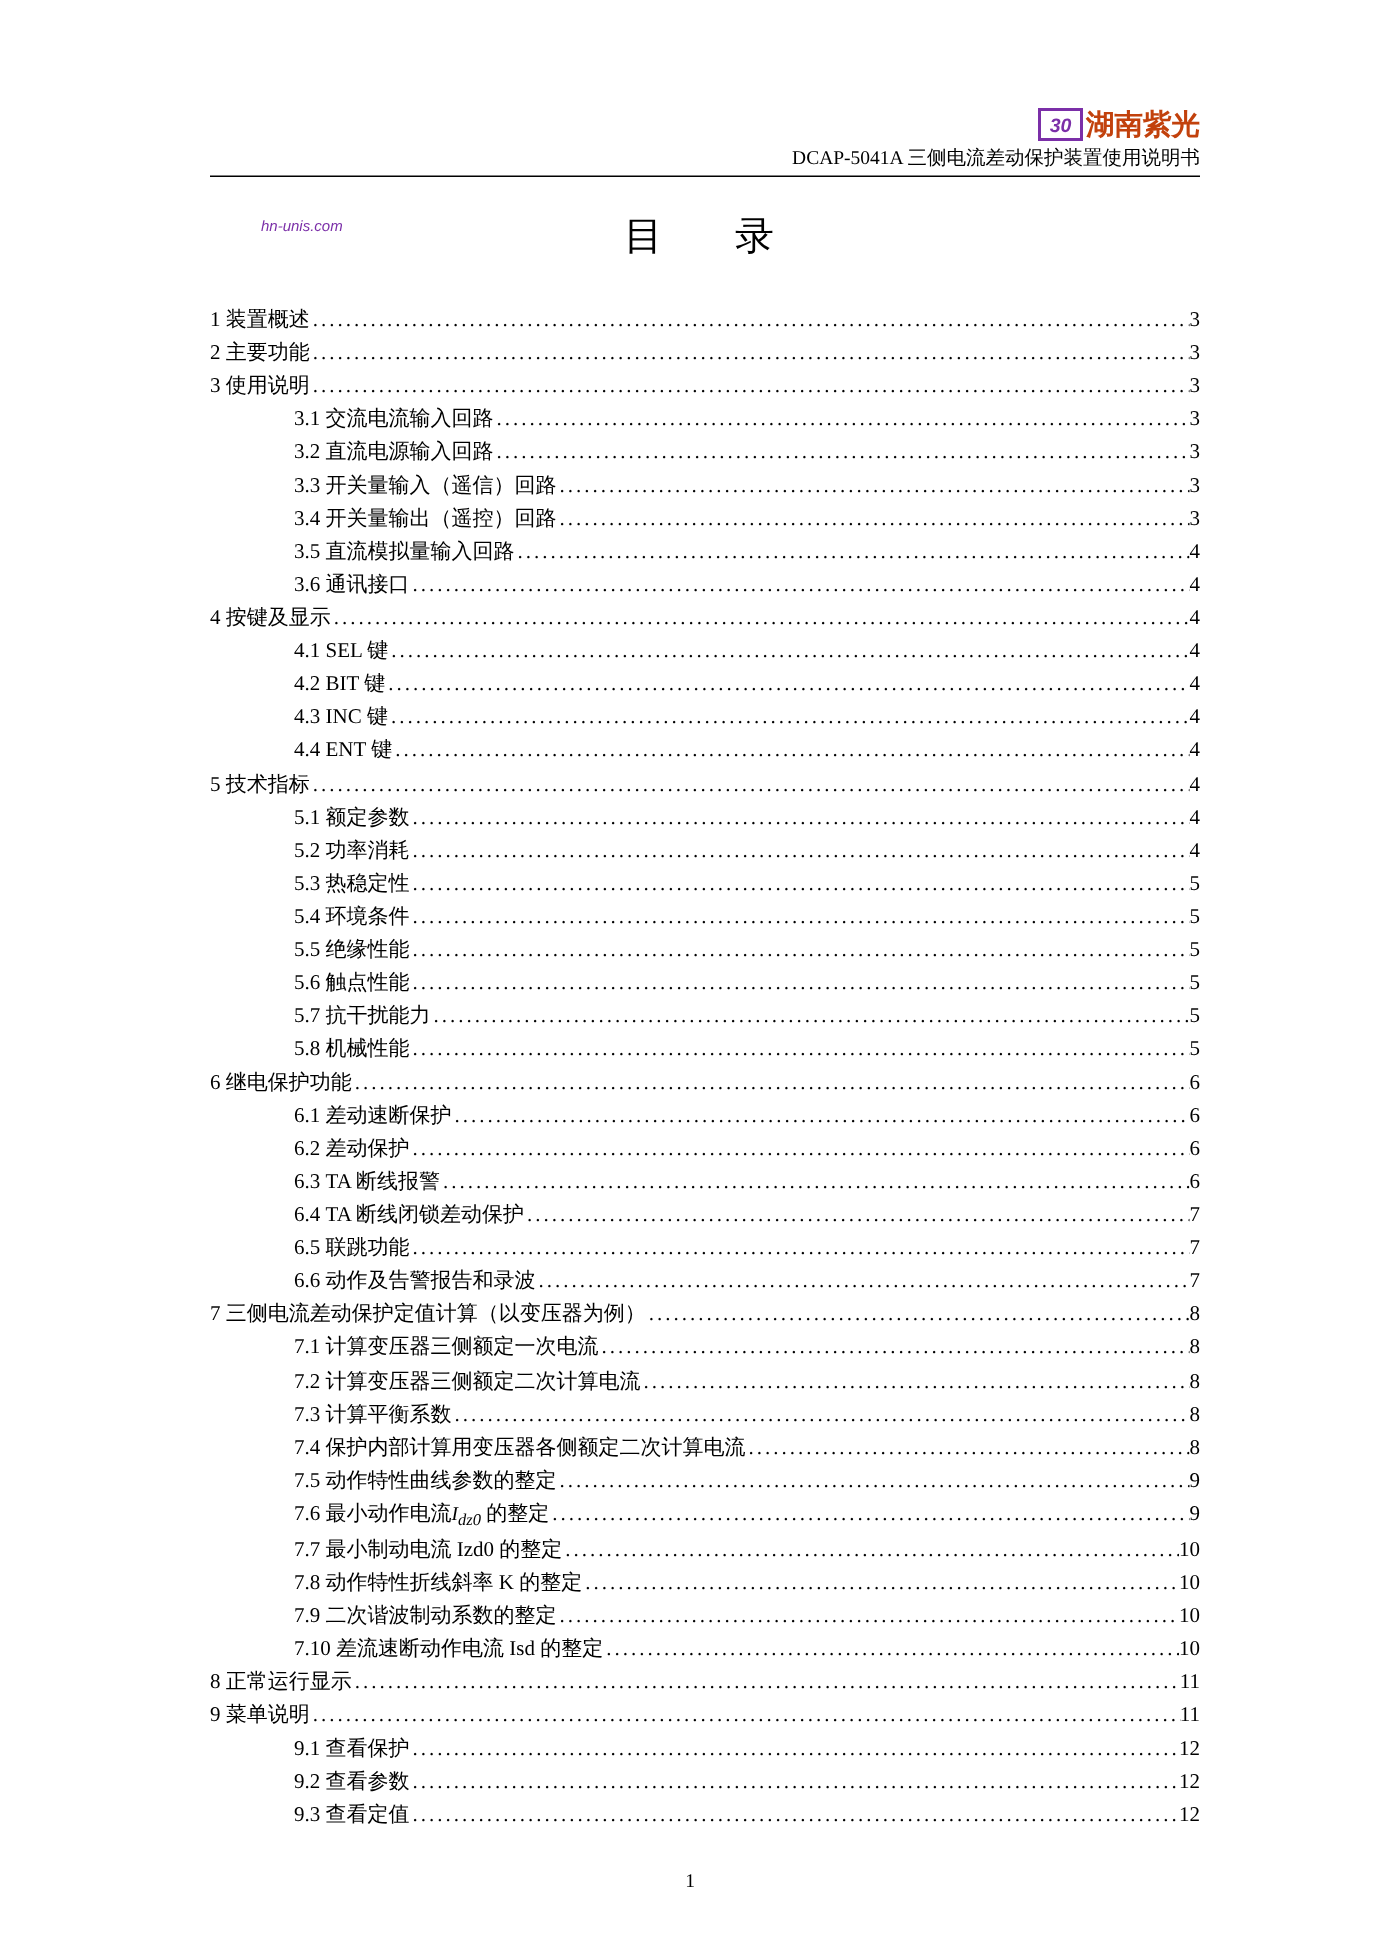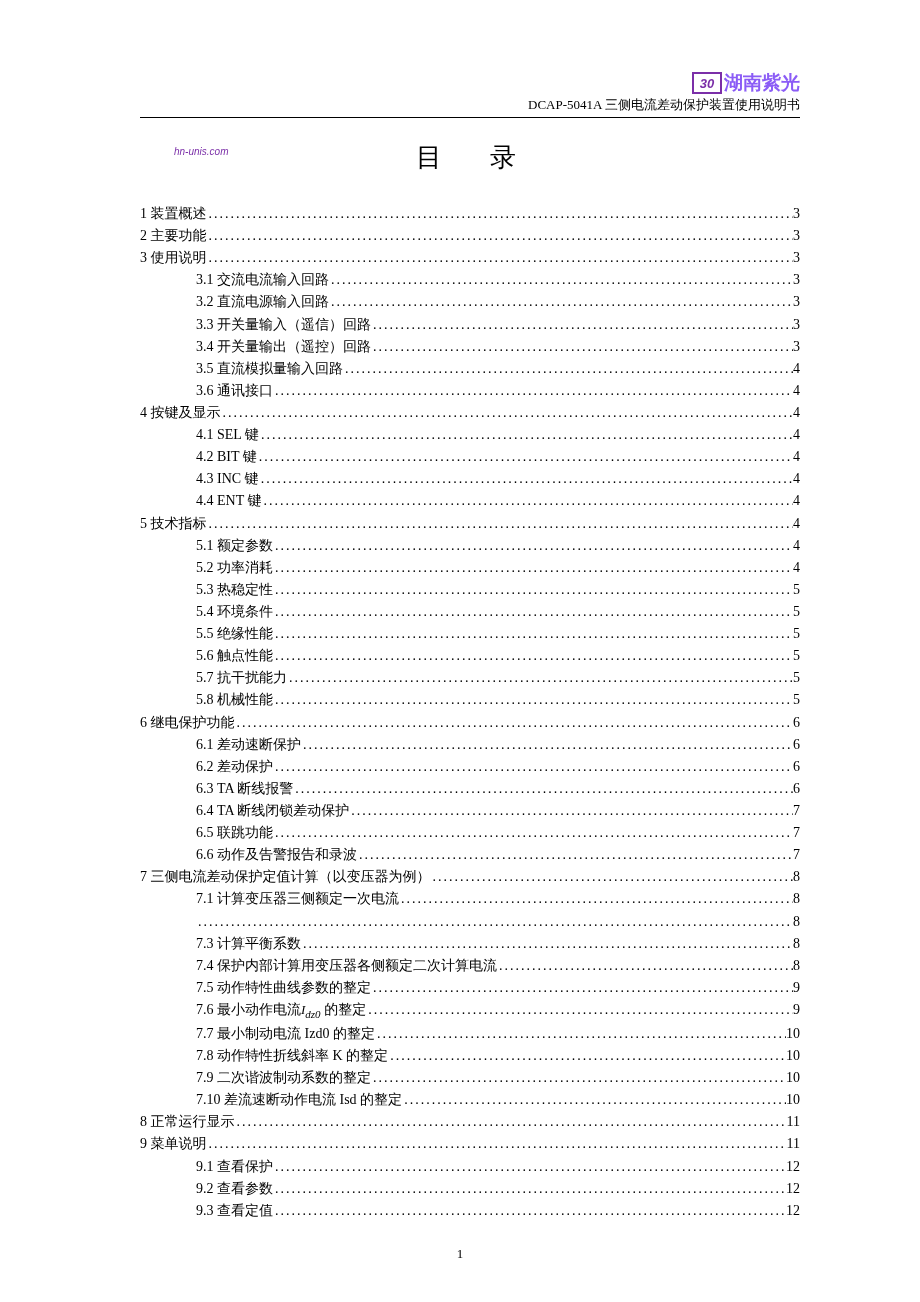--- a/index.html
+++ b/index.html
@@ -38,21 +38,21 @@
       justify-content: center;
       color: #7b2fa8;
       font-weight: bold;
       font-style: italic;
       font-size: 13px;
       font-family: Arial, sans-serif;
     }
     .logo-cn {
       font-family: "KaiTi", "STKaiti", serif;
       font-size: 19px;
-      color: #8b5cf6;
+      color: #c2410c;
       font-weight: bold;
     }
     .logo-url {
       position: absolute;
       top: 32px;
       left: 34px;
       font-family: Arial, sans-serif;
       font-size: 10px;
       color: #7b2fa8;
       font-style: italic;
@@ -301,20 +301,21 @@
         <span class="toc-label"><span class="toc-num">7</span> <span class="toc-text">三侧电流差动保护定值计算（以变压器为例）</span></span>
         <span class="toc-leader"></span>
         <span class="toc-page">8</span>
       </div>
       <div class="toc-row level-2">
         <span class="toc-label"><span class="toc-num">7.1</span> <span class="toc-text">计算变压器三侧额定一次电流</span></span>
         <span class="toc-leader"></span>
         <span class="toc-page">8</span>
       </div>
       <div class="toc-row level-2">
+        <span class="toc-label"><span class="toc-num">7.2</span> <span class="toc-text">计算变压器三侧额定二次计算电流</span></span>
         <span class="toc-leader"></span>
         <span class="toc-page">8</span>
       </div>
       <div class="toc-row level-2">
         <span class="toc-label"><span class="toc-num">7.3</span> <span class="toc-text">计算平衡系数</span></span>
         <span class="toc-leader"></span>
         <span class="toc-page">8</span>
       </div>
       <div class="toc-row level-2">
         <span class="toc-label"><span class="toc-num">7.4</span> <span class="toc-text">保护内部计算用变压器各侧额定二次计算电流</span></span>

